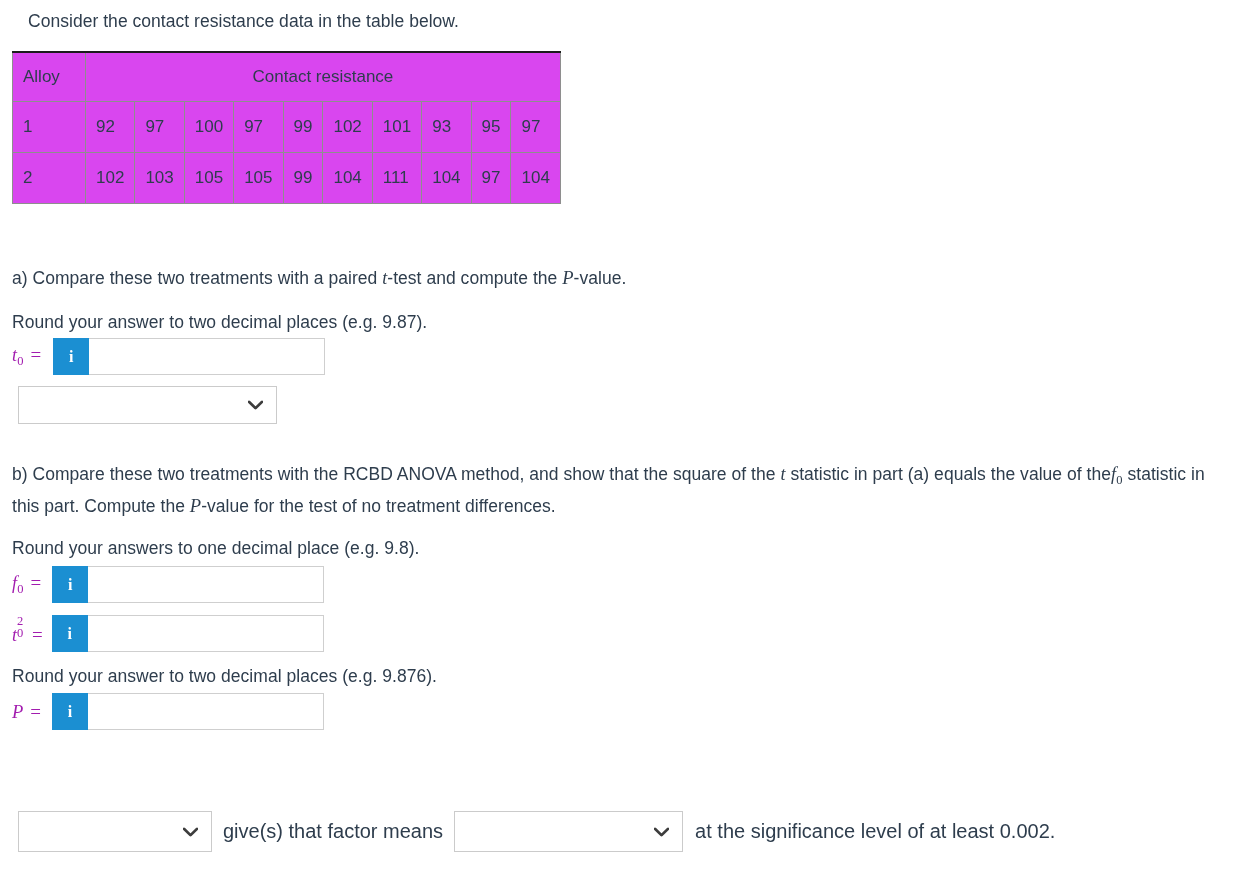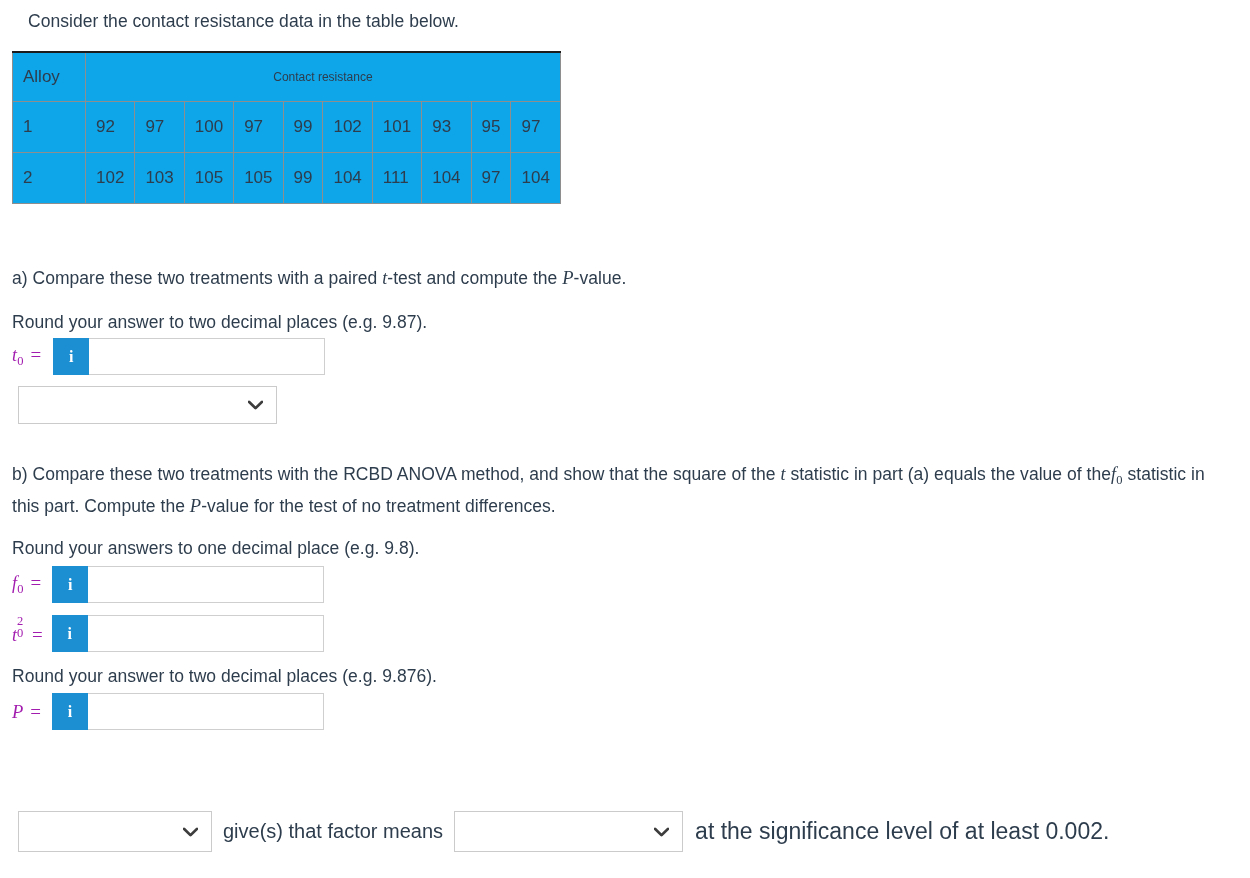--- a/index.html
+++ b/index.html
@@ -80,21 +80,21 @@
 
   
   .data-table-wrap {
     position: absolute;
     left: 12px;
     top: 51px;
   }
   table.data-table {
     border-collapse: collapse;
     border-spacing: 0;
-    background: #0ea5e9;
+    background: #d946ef;
   }
   table.data-table td,
   table.data-table th {
     border: 1px solid #8e8e8e;
     font-weight: normal;
     font-size: 17px;
     color: #2e3d4d;
     font-family: "Liberation Sans", sans-serif;
     text-align: left;
     padding: 0 10px;
@@ -104,21 +104,21 @@
   }
   table.data-table tr.head-row td {
     border-top: 2px solid #1c1c1c;
     height: 48px;
   }
   table.data-table td.alloy-head {
     width: 52px;
   }
   table.data-table td.cr-head {
     text-align: center;
-    font-size: 12px;
+    font-size: 17px;
     margin-top: 10px;
   }
   table.data-table td.alloy-cell {
     width: 52px;
   }
   table.data-table td.val {
     text-align: left;
   }
 
   
@@ -225,21 +225,21 @@
   #sel-c2 { width: 229px; height: 41px; }
   #sel-c2 .select-value { line-height: 39px; }
   .c-mid {
     margin: 0 11px 0 11px;
     font-size: 20px;
     color: #2e3d4d;
     white-space: nowrap;
   }
   .c-end {
     margin-left: 12px;
-    font-size: 23px;
+    font-size: 20px;
     color: #2e3d4d;
     white-space: nowrap;
   }
 </style>
 </head>
 <body>
 
 <div class="page">
 
   <div class="ptext intro">Consider the contact resistance data in the table below.</div>

